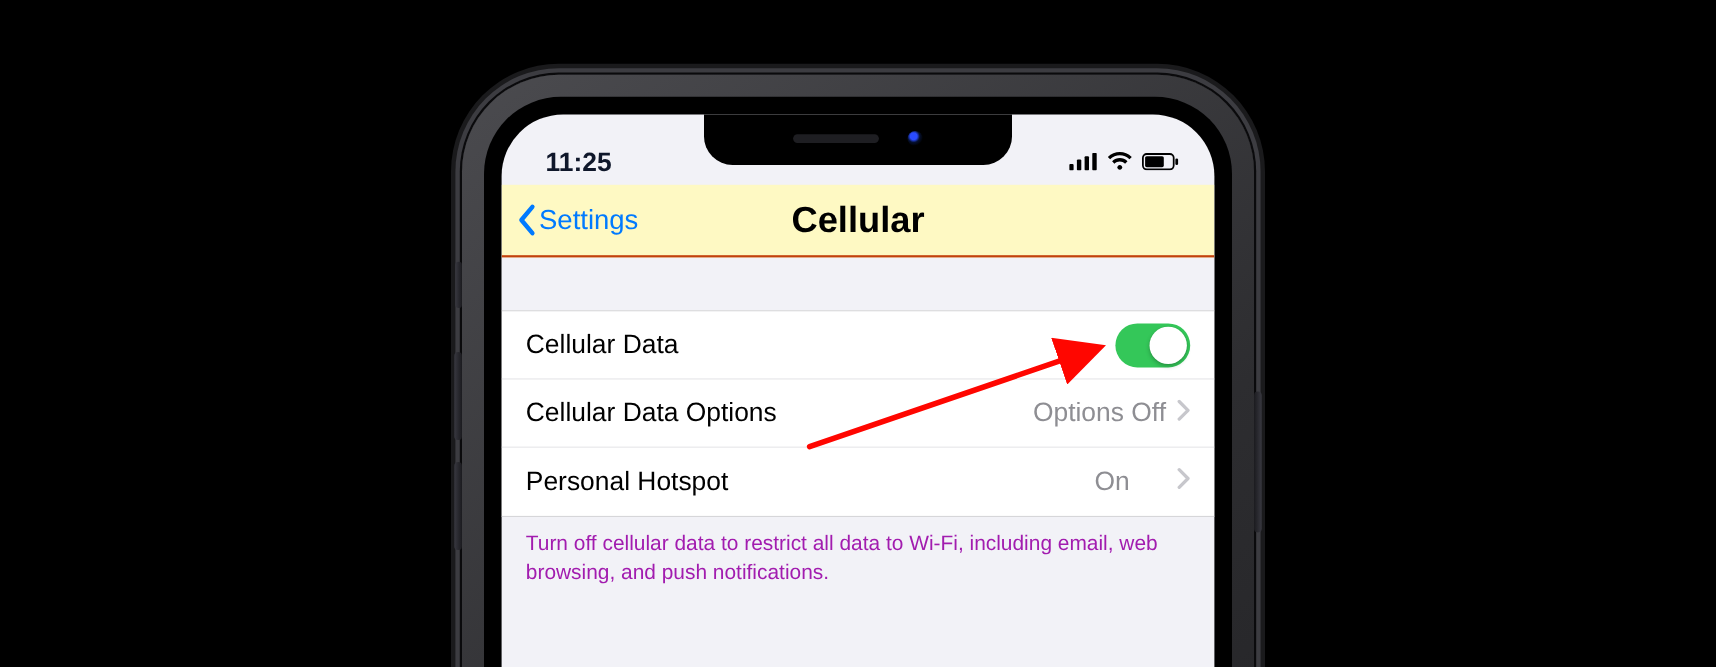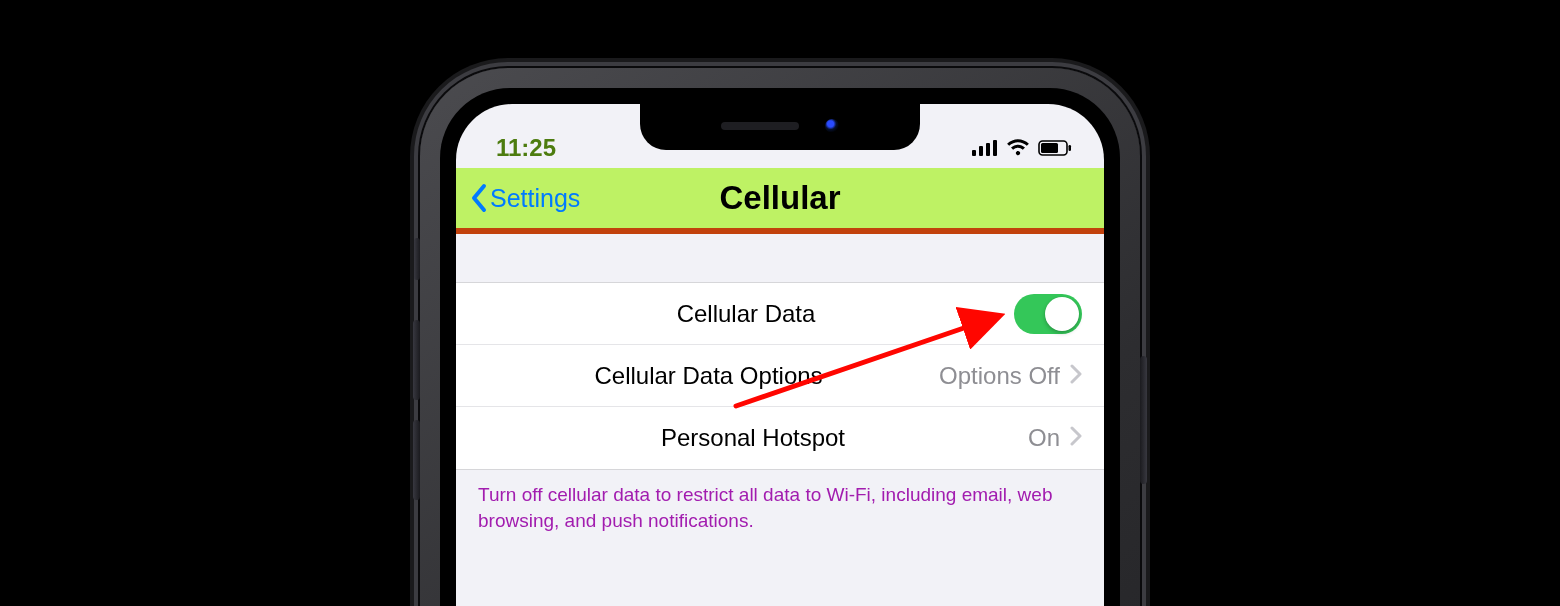--- a/index.html
+++ b/index.html
@@ -69,31 +69,31 @@
   .speaker{ width:78px; height:8px; border-radius:4px; background:#1e1e22; }
   .camera { width:14px; height:14px; border-radius:50%;
             background: radial-gradient(circle at 40% 35%, #2a4bff 0 25%, #05102f 45%, #000 70%); }
 
   
   .status{
     position:relative;
     height:64px;
     display:flex; align-items:flex-end; justify-content:space-between;
     padding:0 32px 6px 40px;
-    font-size:24px; font-weight:600; color:#4d7c0f;
+    font-size:24px; font-weight:600; color:#0f172a;
     z-index:10;
   }
   .status-icons{ display:flex; align-items:center; gap:8px; }
 
   
   .navbar{
     position:relative;
     height:66px;
-    background:#bef264;
-    border-bottom:6px solid #c2410c;
+    background:#fef9c3;
+    border-bottom:2px solid #c2410c;
     display:flex; align-items:center; justify-content:center;
   }
   .navtitle{ font-size:33px; font-weight:700; color:#000; }
   .back{
     position:absolute; left:14px; top:50%; transform:translateY(-50%);
     display:flex; align-items:center; gap:2px;
     color:#007aff; font-size:25px; font-weight:400;
   }
   .back svg{ display:block; }
 
@@ -104,22 +104,22 @@
     border-top:1px solid #d6d6d9;
     border-bottom:1px solid #d6d6d9;
   }
   .row{
     display:flex; align-items:center;
     height:62px;
     padding:0 22px;
     border-bottom:1px solid #e5e5e8;
     font-size:24px;
   }
-  .row:last-child{ border-bottom:none; }
-  .row .label{ flex:1; color:#000;text-align:center; }
+  .row:last-child{ border-bottom:none;gap:33px; }
+  .row .label{ flex:1; color:#000; }
   .row .detail{ color:#8e8e93; margin-right:10px; }
   .chevron{ color:#c7c7cc; }
 
   
   .footer{
     padding:12px 22px;
     color:#a21caf;
     font-size:19px;
     line-height:1.35;
   }

